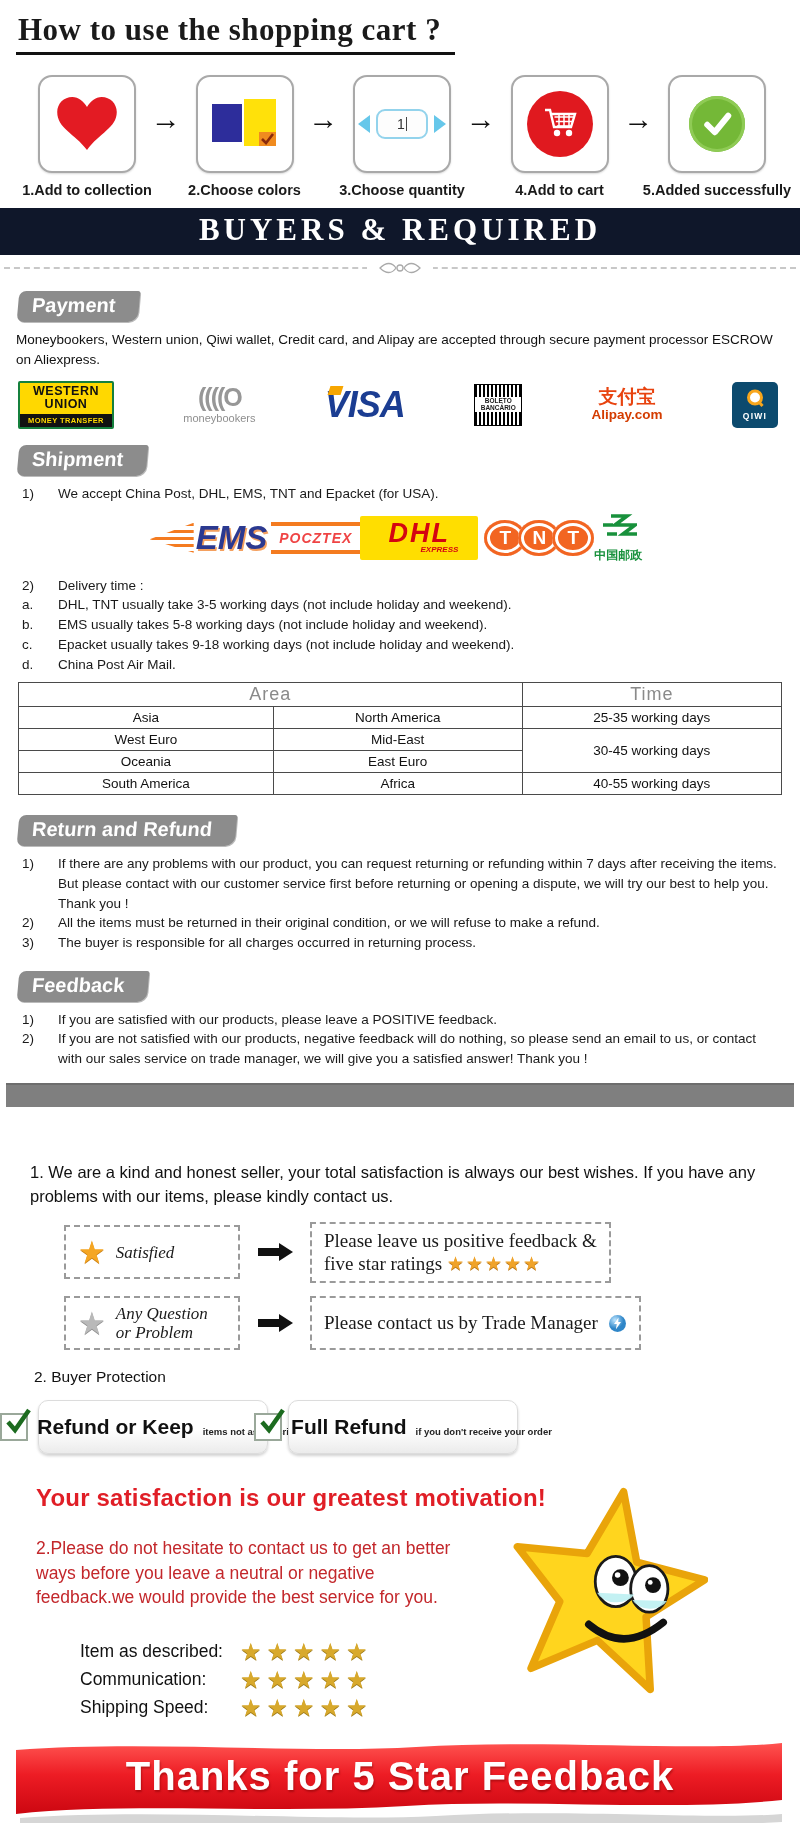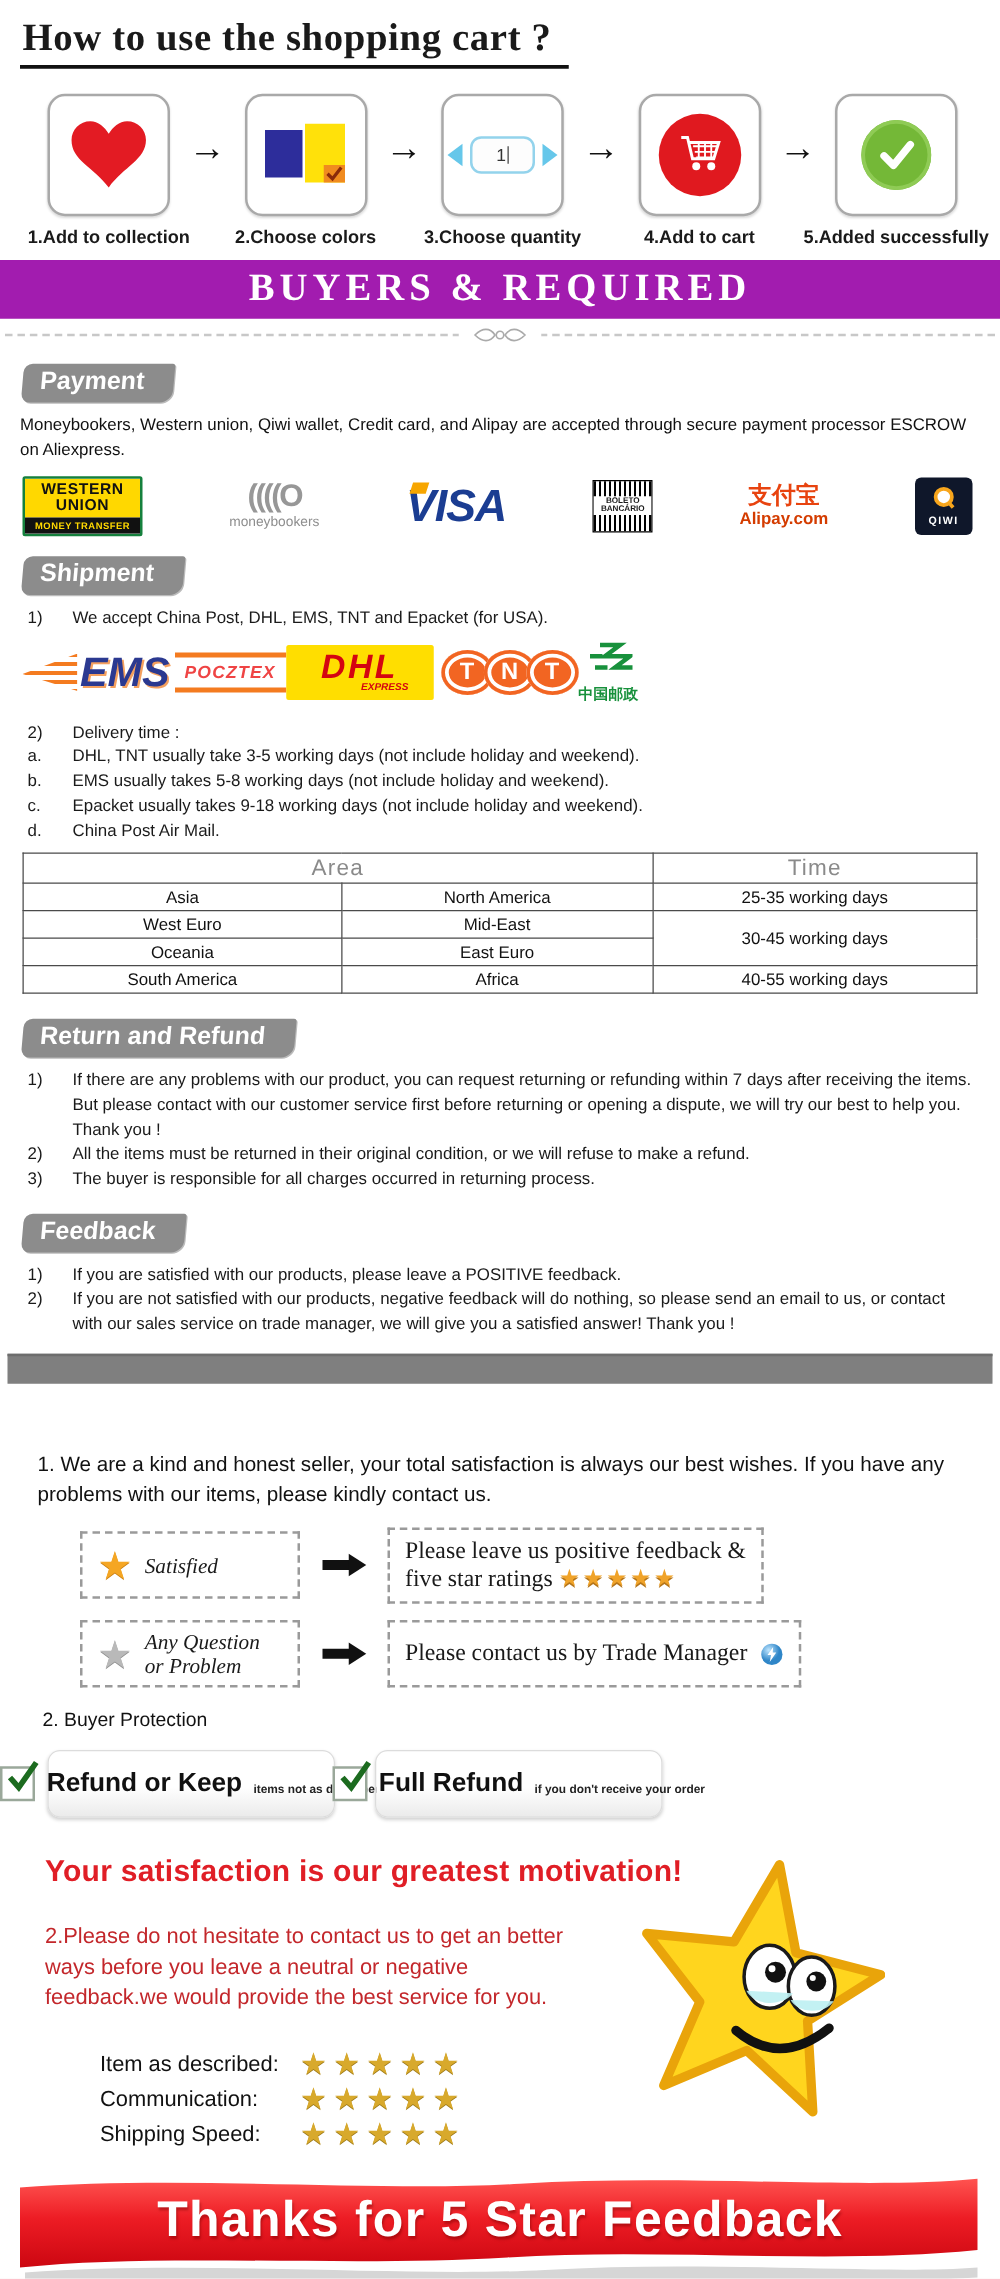--- a/index.html
+++ b/index.html
@@ -24,21 +24,21 @@
   .qty-left{border-right:12px solid #66c7ea;}
   .qty-right{border-left:12px solid #66c7ea;}
   .qty-box{width:48px;height:26px;border:2px solid #93d3ec;border-radius:9px;display:flex;
     align-items:center;justify-content:center;font-size:14px;color:#333;background:#fdfdfd;}
   .cursor{display:inline-block;width:1px;height:14px;background:#444;margin-left:1px;}
   .cart-circle{width:66px;height:66px;border-radius:50%;background:#e0191f;display:flex;
     align-items:center;justify-content:center;}
   .ok-circle{width:56px;height:56px;border-radius:50%;background:#74b837;display:flex;
     align-items:center;justify-content:center;box-shadow:inset 0 0 0 3px #8fcb55;}
   
-  .buyers{margin-top:10px;background:#a21caf;color:#fff;text-align:center;
+  .buyers{margin-top:10px;background:#0f172a;color:#fff;text-align:center;
     font-family:"Liberation Serif",serif;font-weight:bold;font-size:31px;letter-spacing:4px;
     padding:4px 0 7px;}
   .sep{border-top:2px dashed #c8c8c8;margin:12px 4px 2px;position:relative;height:12px;}
   .sep .orn{position:absolute;left:50%;top:-9px;transform:translateX(-50%);background:#fff;padding:0 10px;}
   
   .section{padding:0 16px;}
   .tag{display:inline-block;background:#8c8c8c;color:#fff;font-weight:bold;font-size:20px;
     padding:3px 24px 5px 14px;border-radius:7px 2px 10px 7px;transform:skewX(-5deg);
     box-shadow:1px 1px 0 #bbb;margin:8px 0 8px 2px;}
   .para{font-size:13.5px;line-height:1.5;color:#111;}
@@ -57,25 +57,25 @@
   .mb-label{font-size:11px;margin-top:2px;color:#8e8e8e;}
   .visa{font-style:italic;font-weight:bold;font-size:36px;color:#1b3d92;letter-spacing:-1px;position:relative;}
   .visa-flag{position:absolute;left:4px;top:2px;width:13px;height:9px;background:#f7a600;transform:skewX(-18deg);}
   .boleto{width:46px;height:40px;background:repeating-linear-gradient(90deg,#000 0 2px,#fff 2px 4px);
     position:relative;border:1px solid #000;}
   .boleto-band{position:absolute;left:0;right:0;top:12px;background:#fff;font-size:6.5px;
     font-weight:bold;text-align:center;line-height:1.15;}
   .alipay{text-align:center;}
   .alipay-cjk{color:#e8430f;font-weight:bold;font-size:19px;line-height:1.05;}
   .alipay-label{color:#d43c00;font-weight:bold;font-size:13.5px;}
-  .qiwi{width:46px;height:46px;background:#0f172a;border-radius:5px;display:flex;flex-direction:column;
+  .qiwi{width:46px;height:46px;background:#0c4a6e;border-radius:5px;display:flex;flex-direction:column;
     align-items:center;justify-content:center;}
   .qiwi-label{color:#fff;font-size:8.5px;font-weight:bold;letter-spacing:1.2px;margin-top:1px;}
   
-  .shiplogos{display:flex;align-items:center;justify-content:flex-start;padding:8px 10px 4px 2px;}
+  .shiplogos{display:flex;align-items:center;justify-content:center;padding:8px 10px 4px 2px;}
   .ems{display:flex;align-items:center;gap:2px;}
   .ems-stripes{width:44px;height:30px;background:repeating-linear-gradient(to bottom,#f47b20 0 3px,transparent 3px 7px);
     clip-path:polygon(100% 0,100% 100%,0 55%);}
   .ems-name{font-size:33px;font-weight:900;font-style:italic;color:#2b3990;line-height:.9;
     text-shadow:1.5px 1.5px 0 #f4a05f;}
   .ems-right{border-top:4px solid #f47b20;border-bottom:4px solid #f47b20;padding:3px 8px;margin-left:2px;}
   .ems-sub{font-size:14px;font-weight:bold;font-style:italic;color:#ef4444;letter-spacing:1px;}
   .dhl{width:118px;height:44px;background:#ffde00;display:flex;flex-direction:column;align-items:center;
     justify-content:center;border-radius:2px;}
   .dhl-name{color:#d40511;font-weight:900;font-style:italic;font-size:27px;letter-spacing:2px;line-height:.9;}
@@ -100,21 +100,21 @@
   .dashbox.left{width:148px;}
   .star-glyph{font-size:31px;color:#f5a623;line-height:1;text-shadow:0 1px 0 #c97f12;}
   .star-glyph.gray{color:#b9b9b9;text-shadow:0 1px 0 #8f8f8f;}
   .script{font-family:"Liberation Serif",serif;font-style:italic;font-size:17px;line-height:1.15;}
   .serifline{font-family:"Liberation Serif",serif;font-size:19px;line-height:1.25;}
   .gold-stars{color:#f0a329;font-size:19px;letter-spacing:2px;text-shadow:0 1px 0 #b5751a;}
   .arrow-solid{flex:none;width:22px;height:8px;background:#111;position:relative;margin-right:12px;}
   .arrow-solid::after{content:'';position:absolute;right:-13px;top:-5px;border-left:14px solid #111;
     border-top:9px solid transparent;border-bottom:9px solid transparent;}
   .prot-title{font-size:15.5px;color:#111;margin:18px 0 0 4px;}
-  .pcards{display:flex;gap:32px;margin:14px 0 0 8px;}
+  .pcards{display:flex;gap:20px;margin:14px 0 0 8px;}
   .pcard{width:228px;height:52px;border:1px solid #dcdcdc;border-radius:10px;
     background:linear-gradient(#ffffff 55%,#ebebeb);box-shadow:0 2px 3px rgba(0,0,0,.18);
     display:flex;align-items:center;justify-content:center;gap:9px;}
   .checkbox{flex:none;width:24px;height:24px;border:2px solid #9aa89a;background:#fff;position:relative;}
   .checkbox svg{position:absolute;left:1px;top:-8px;}
   .pcard-title{font-size:21px;font-weight:bold;color:#111;white-space:nowrap;}
   .pcard-sub{font-size:9.5px;font-weight:bold;color:#222;white-space:nowrap;padding-top:8px;}
   
   .motiv{position:relative;padding:30px 0 0 36px;}
   .motiv-heading{color:#e01e26;font-weight:bold;font-size:24px;letter-spacing:.2px;}

